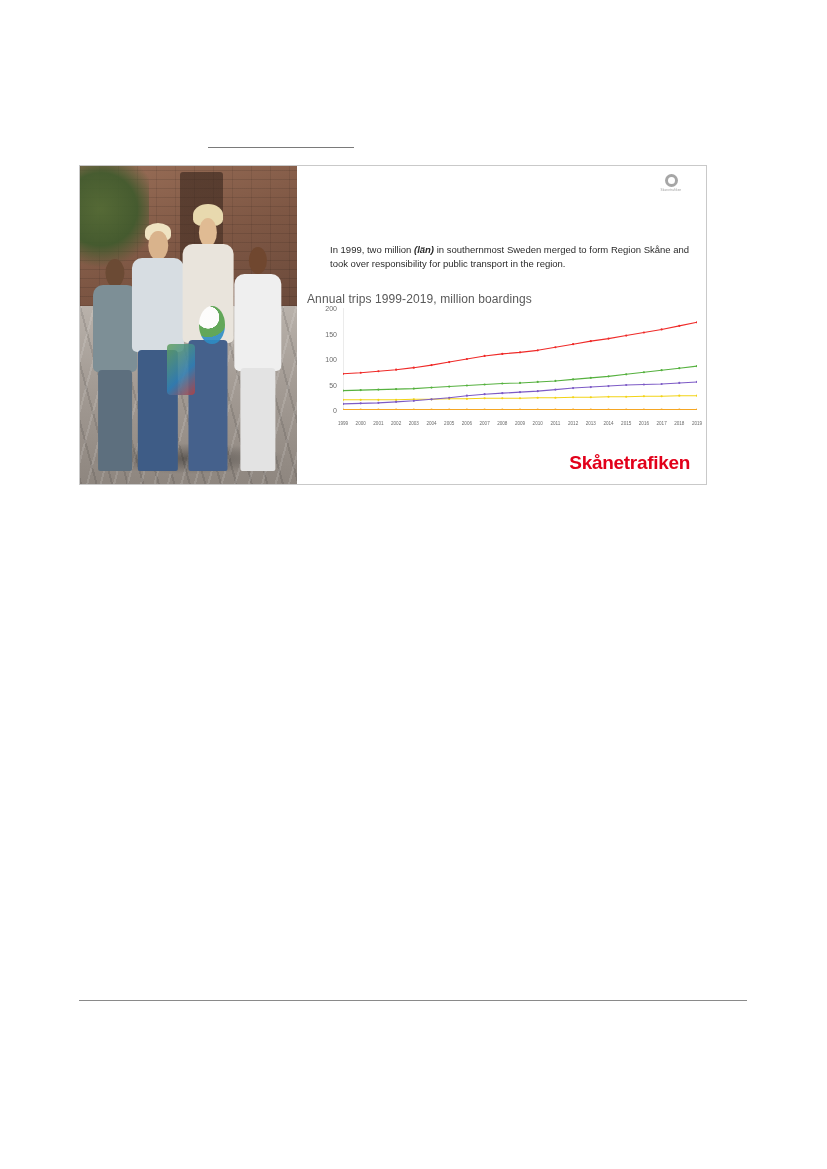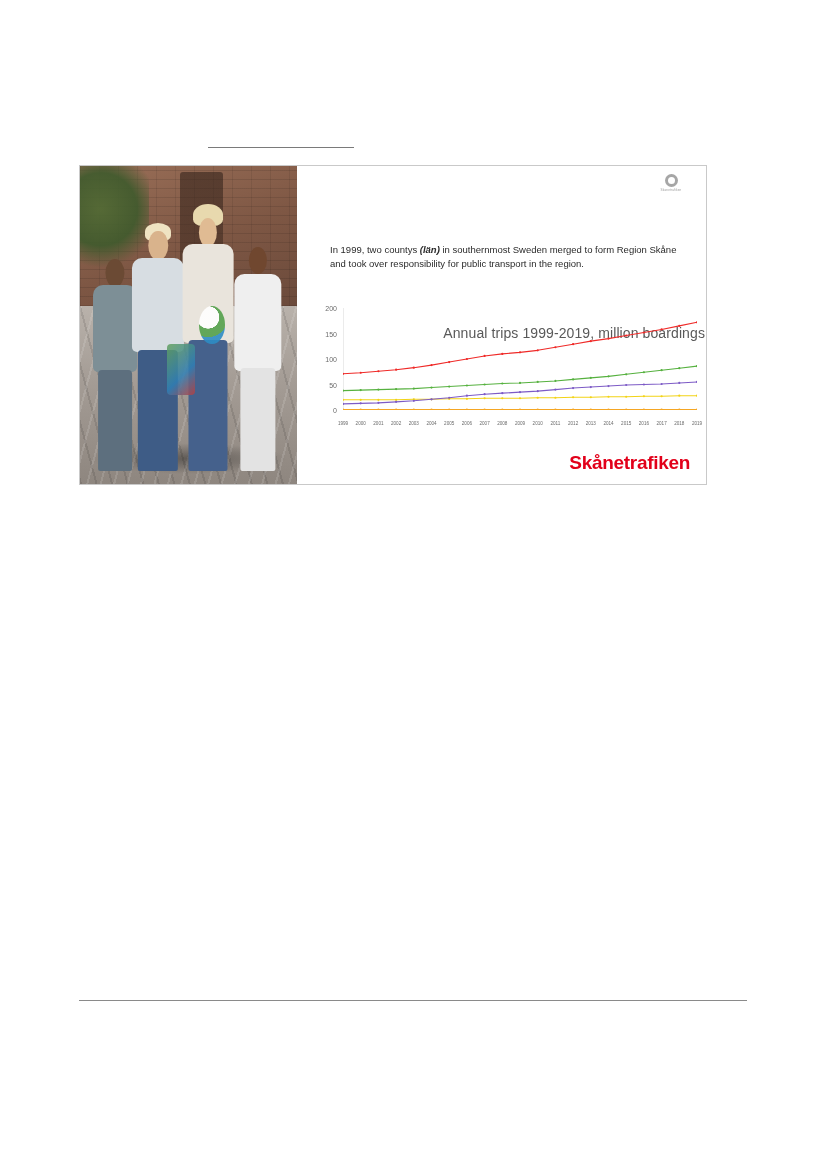--- a/index.html
+++ b/index.html
@@ -219,25 +219,24 @@
     position: absolute;
     left: 10px;
     top: 126px;
     width: 398px;
     height: 140px;
   }
   .chart-title {
     position: absolute;
     left: 0; top: 0;
     width: 100%;
-    text-align: right;
-    font-size: 14px;
+    text-align: left;
+    font-size: 12px;
     color: #595959;
     letter-spacing: .1px;
-    margin-top: 33px;
   }
   .plot {
     position: absolute;
     left: 36px;
     top: 16px;
     right: 8px;
     bottom: 22px;
   }
   .y-labels {
     position: absolute;
@@ -323,21 +322,21 @@
 
     <div class="content">
 
       <div class="logo-mark">
         <div class="circle"></div>
         <div class="caption">Skånetrafiken</div>
       </div>
 
 
       <div class="body-text">
-        <span>In 1999, two countys </span><span class="it">(län)</span><span> in southernmost Sweden merged to form Region Skåne and took over responsibility for public transport in the region.</span>
+        <span>In 1999, two million </span><span class="it">(län)</span><span> in southernmost Sweden merged to form Region Skåne and took over responsibility for public transport in the region.</span>
       </div>
 
       <div class="chart-wrap">
         <div class="chart-title">Annual trips 1999-2019, million boardings</div>
         <div class="y-labels" id="y-labels">
             <span style="top: 100%;">0</span>
             <span style="top: 75%;">50</span>
             <span style="top: 50%;">100</span>
             <span style="top: 25%;">150</span>
             <span style="top: 0%;">200</span>

